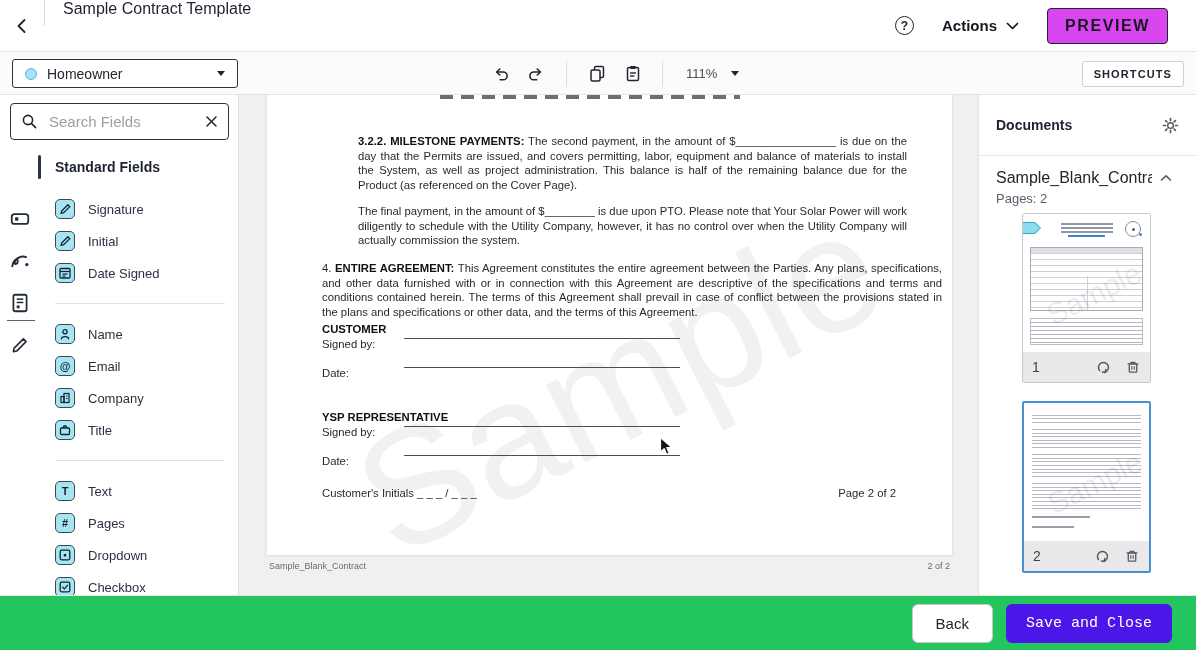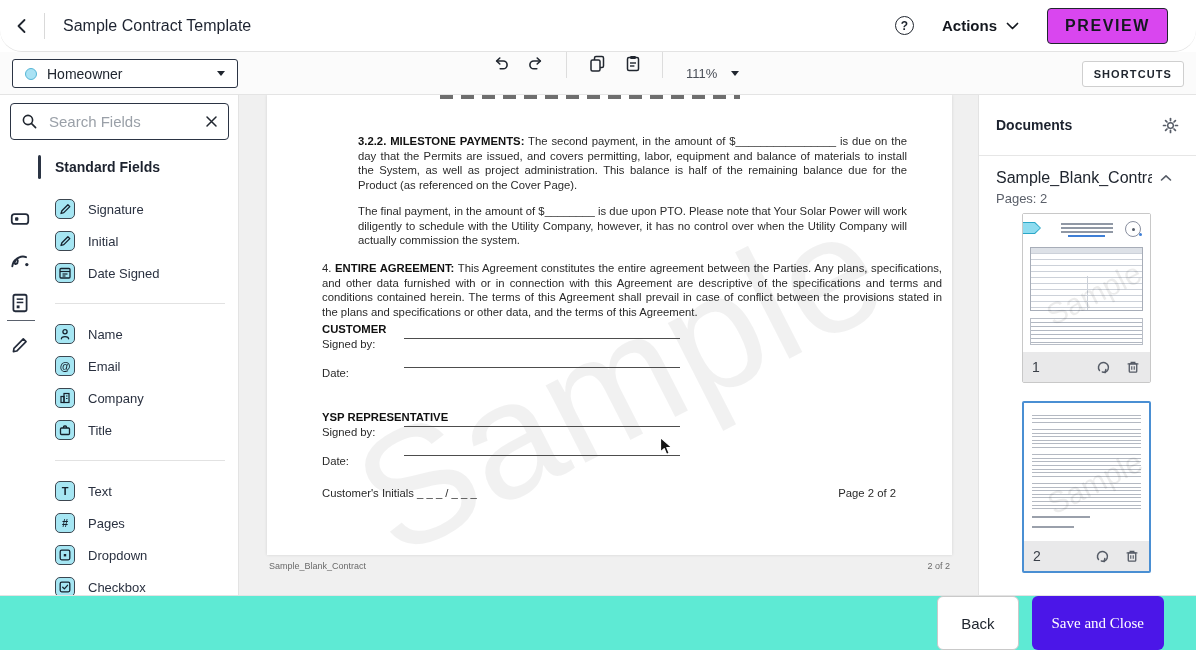--- a/index.html
+++ b/index.html
@@ -1,37 +1,37 @@
 <!DOCTYPE html>
 <html><head>
 <meta charset="utf-8">
 <style>
   html,body{margin:0;padding:0;background:#fff;}
   *{box-sizing:border-box;}
   .app{position:relative;width:1196px;height:650px;font-family:"Liberation Sans","DejaVu Sans",sans-serif;color:#1f2430;overflow:hidden;background:#fff;}
   svg{display:block;}
 
   
-  .header{position:absolute;left:0;top:0;right:0;height:52px;background:#fff;border-bottom:1px solid #e3e3e3;display:flex;align-items:center;border-radius:22px;}
+  .header{position:absolute;left:0;top:0;right:0;height:52px;background:#fff;border-bottom:1px solid #e3e3e3;display:flex;}
   .back-btn{width:44px;height:52px;display:flex;align-items:center;justify-content:center;cursor:pointer;}
   .hdr-divider{width:1px;height:26px;background:#d9d9d9;}
   .hdr-title{margin-left:18px;font-size:16px;font-weight:500;color:#1d2330;}
   .hdr-right{margin-left:auto;display:flex;align-items:center;gap:28px;padding-right:28px;}
   .help-circle{width:19px;height:19px;border:1.6px solid #20262f;border-radius:50%;display:flex;align-items:center;justify-content:center;font-size:12px;font-weight:700;color:#20262f;}
   .actions{display:flex;align-items:center;gap:9px;font-size:15px;font-weight:600;color:#14181f;cursor:pointer;}
   .preview-btn{border:1.5px solid #20262f;border-radius:4px;background:#d946ef;padding:8px 17px;font-size:16px;font-weight:700;letter-spacing:1.6px;color:#14181f;cursor:pointer;font-family:inherit;}
 
   
   .toolbar{position:absolute;left:0;top:52px;right:0;height:43px;background:#fbfbfb;border-bottom:1px solid #e4e4e4;}
   .recipient{position:absolute;left:12px;top:7px;width:226px;height:29px;border:1px solid #2b3444;border-radius:3px;background:#fff;display:flex;align-items:center;padding:0 12px;cursor:pointer;}
   .recipient-dot{width:12px;height:12px;border-radius:50%;background:#a9e2f4;border:1.5px solid #56b6d6;margin-right:10px;flex:none;}
   .recipient-label{font-size:14px;color:#20262f;}
   .caret-down{width:0;height:0;border-left:4.5px solid transparent;border-right:4.5px solid transparent;border-top:5.5px solid #20262f;}
   .recipient .caret-down{margin-left:auto;}
-  .tb-center{position:absolute;left:490px;top:0;height:43px;display:flex;gap:13px;}
+  .tb-center{position:absolute;left:490px;top:0;height:43px;display:flex;align-items:center;gap:13px;}
   .tb-icon{width:22px;height:22px;display:flex;align-items:center;justify-content:center;cursor:pointer;}
   .tb-sep{width:1px;height:26px;background:#ddd;margin:0 6px;}
   .zoom-ctl{display:flex;align-items:center;gap:14px;cursor:pointer;padding-left:4px;}
   .zoom-ctl .pct{font-size:13px;color:#4a4f58;}
   .shortcuts-btn{position:absolute;right:12px;top:9px;border:1px solid #cfcfcf;border-radius:3px;background:#fff;padding:6px 11px;font-size:11px;font-weight:700;letter-spacing:1.1px;color:#20262f;cursor:pointer;font-family:inherit;}
 
   
   .body-row{position:absolute;left:0;top:95px;right:0;height:500px;}
   .left-panel{position:absolute;left:0;top:0;width:239px;height:500px;background:#fff;border-right:1px solid #e3e3e3;overflow:hidden;}
   .canvas{position:absolute;left:239px;top:0;width:739px;height:500px;background:#f0f0f0;overflow:hidden;}
@@ -97,23 +97,23 @@
   .t1-table{position:absolute;left:7px;right:7px;top:33px;height:64px;border:1px solid #a7adb8;background:repeating-linear-gradient(#ffffff 0 5px,#ccd1d9 5px 6px);}
   .t1-table::before{content:"";position:absolute;left:0;right:0;top:0;height:5px;background:#dde1e7;}
   .t1-table::after{content:"";position:absolute;left:50%;top:28px;bottom:0;width:1px;background:#ccd1d9;}
   .t1-para{position:absolute;left:7px;right:7px;top:104px;height:27px;border:1px solid #b9bec7;background:repeating-linear-gradient(#ffffff 0 3px,#b2b8c2 3px 4px);}
   
   .t2-lines{position:absolute;left:8px;right:8px;top:9px;height:100px;background:repeating-linear-gradient(#ffffff 0 2.6px,#b4b9c2 2.6px 3.6px);}
   .t2-gap{position:absolute;left:8px;right:8px;height:4px;background:#fff;}
   .t2-sig{position:absolute;left:8px;height:2px;background:#9aa0ab;}
 
   
-  .footer-bar{position:absolute;left:0;bottom:0;right:0;height:55px;background:#5eead4;border-top:1px solid #e3e3e3;display:flex;justify-content:flex-end;gap:13px;padding-right:32px;}
+  .footer-bar{position:absolute;left:0;bottom:0;right:0;height:55px;background:#22c55e;border-top:1px solid #e3e3e3;display:flex;align-items:center;justify-content:flex-end;gap:13px;padding-right:24px;}
   .back-button{border:1px solid #c9c9c9;border-radius:6px;background:#fff;padding:10px 23px;font-size:15px;color:#20262f;cursor:pointer;font-family:inherit;}
-  .save-button{border:none;border-radius:6px;background:#4b16e8;padding:11px 20px;font-size:15px;color:#fff;cursor:pointer;font-family:Liberation Serif, serif;}
+  .save-button{border:none;border-radius:6px;background:#4b16e8;padding:11px 20px;font-size:15px;color:#fff;cursor:pointer;font-family:Liberation Mono, monospace;}
 </style>
 </head>
 <body>
 
 <div class="app">
 
   <div class="header">
     <div class="back-btn">
       <span>
         <svg width="14" height="16" viewBox="0 0 14 16">

